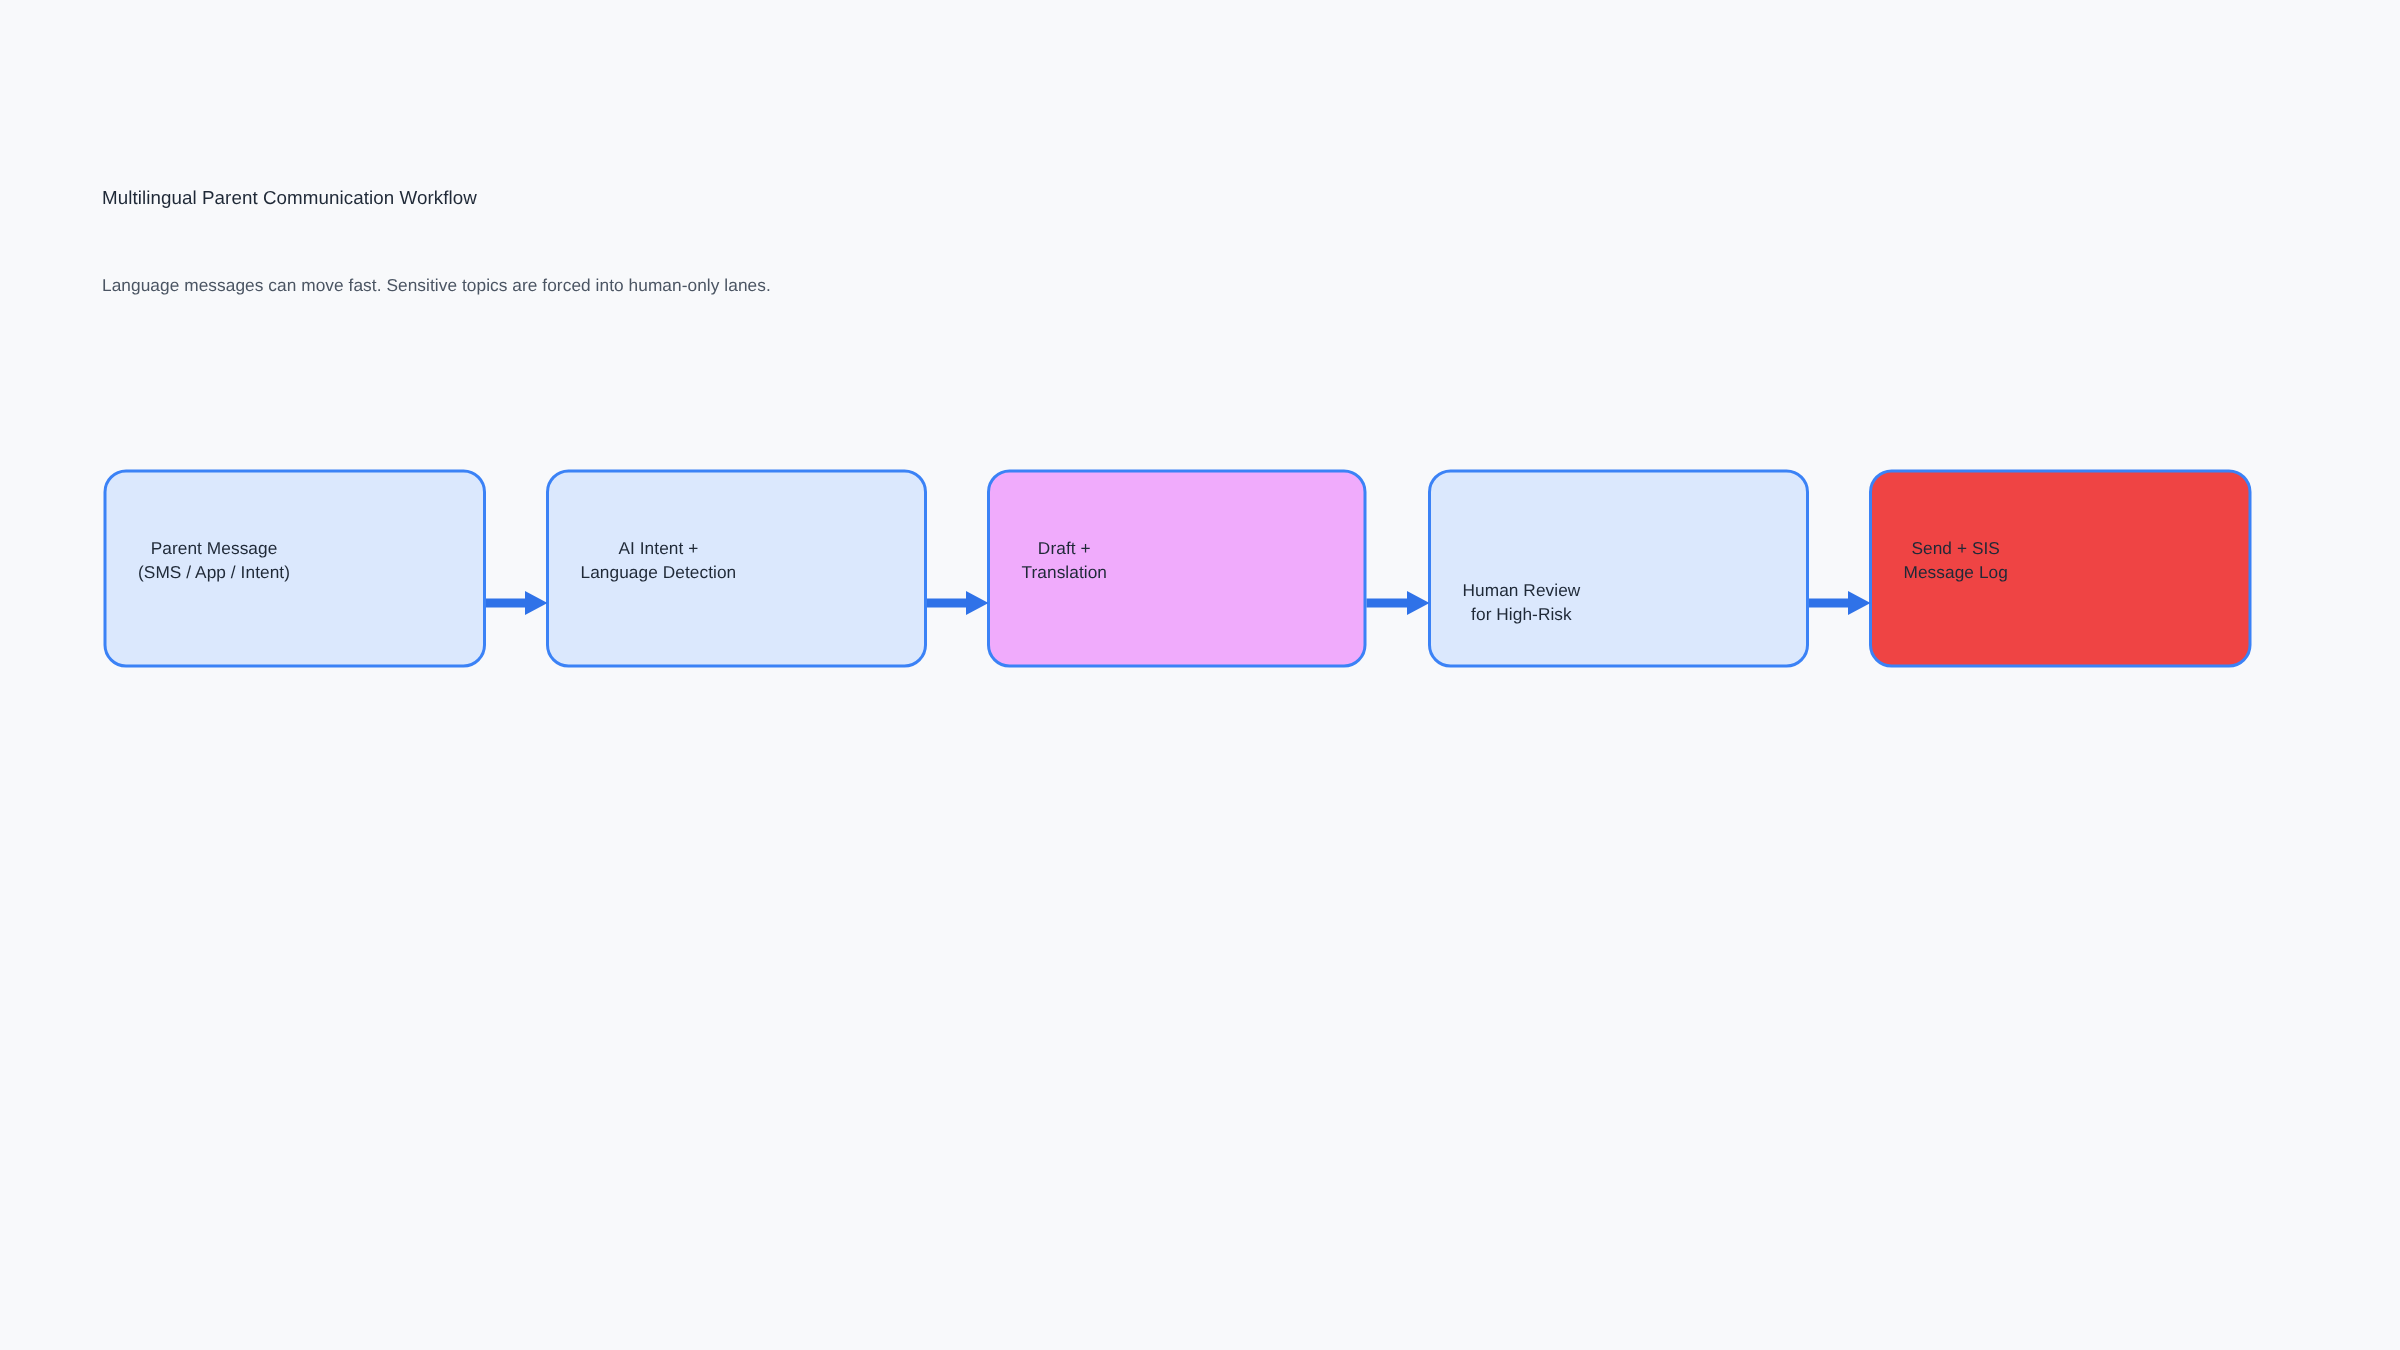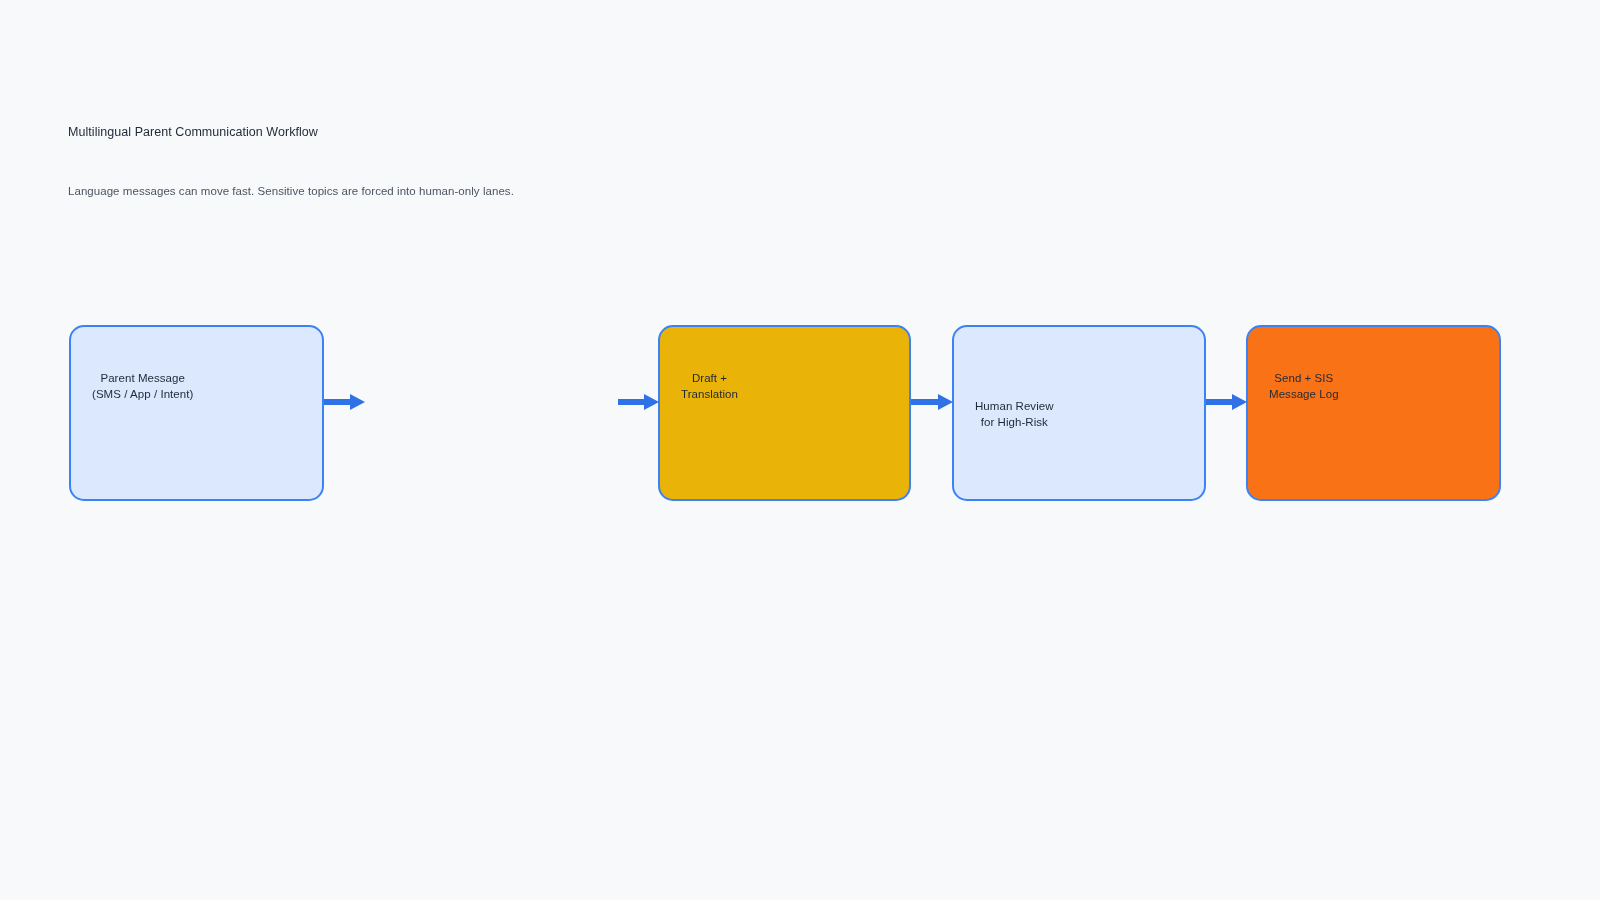--- a/index.html
+++ b/index.html
@@ -47,22 +47,22 @@
   #flow-row {
     position: absolute;
     left: 0;
     top: 313px;
     width: 1600px;
     height: 176px;
   }
 
   .flow-node {
     position: absolute;
-    top: 12px;
-    height: 176px;
+    top: 0;
+    height: 132px;
     background: #dbe8fd;
     border: 2.2px solid #3b82f6;
     border-radius: 15px;
     text-decoration: underline;
   }
 
   .node-text {
     position: absolute;
     left: 21px;
     top: 44px;
@@ -95,33 +95,39 @@
   <div id="diagram-subtitle">Language messages can move fast. Sensitive topics are forced into human-only lanes.</div>
 
   <div id="flow-row">
 
   <div class="flow-node" style="left: 69px; width: 255px; background: rgb(219, 232, 253); border-color: rgb(59, 130, 246);">
         <div class="node-text" style="color: rgb(31, 41, 55);">
           <span class="line">Parent Message</span>
           <span class="line">(SMS / App / Intent)</span>
         </div>
       </div>
-      <div class="flow-node" style="left: 658px; width: 253px; background: #eab308; border-color: rgb(59, 130, 246);">
+      <div class="flow-node" style="left: 364px; width: 254px; background: rgb(219, 232, 253); border-color: rgb(59, 130, 246);">
+        <div class="node-text" style="color: rgb(31, 41, 55);">
+          <span class="line">AI Intent +</span>
+          <span class="line">Language Detection</span>
+        </div>
+      </div>
+      <div class="flow-node" style="left: 658px; width: 253px; background: #f0abfc; border-color: rgb(59, 130, 246);">
         <div class="node-text" style="color: rgb(31, 41, 55);">
           <span class="line">Draft +</span>
           <span class="line">Translation</span>
         </div>
       </div>
       <div class="flow-node" style="left: 952px; width: 254px; background: rgb(219, 232, 253); border-color: rgb(59, 130, 246);">
         <div class="node-text" style="color: rgb(31, 41, 55); margin-top: 28px;">
           <span class="line">Human Review</span>
           <span class="line">for High-Risk</span>
         </div>
       </div>
-      <div class="flow-node" style="left: 1246px; width: 255px; background: #f97316; border-color: rgb(59, 130, 246);">
+      <div class="flow-node" style="left: 1246px; width: 255px; background: #ef4444; border-color: rgb(59, 130, 246);">
         <div class="node-text" style="color: rgb(31, 41, 55);">
           <span class="line">Send + SIS</span>
           <span class="line">Message Log</span>
         </div>
       </div>
       <div class="flow-arrow" style="left: 324px; width: 41px;">
         <svg width="41" height="22" viewBox="0 0 41 22">
           <rect x="0" y="8" width="28" height="6" fill="#2f72e8"></rect>
           <polygon points="26,3 41,11 26,19" fill="#2f72e8"></polygon>
         </svg>

